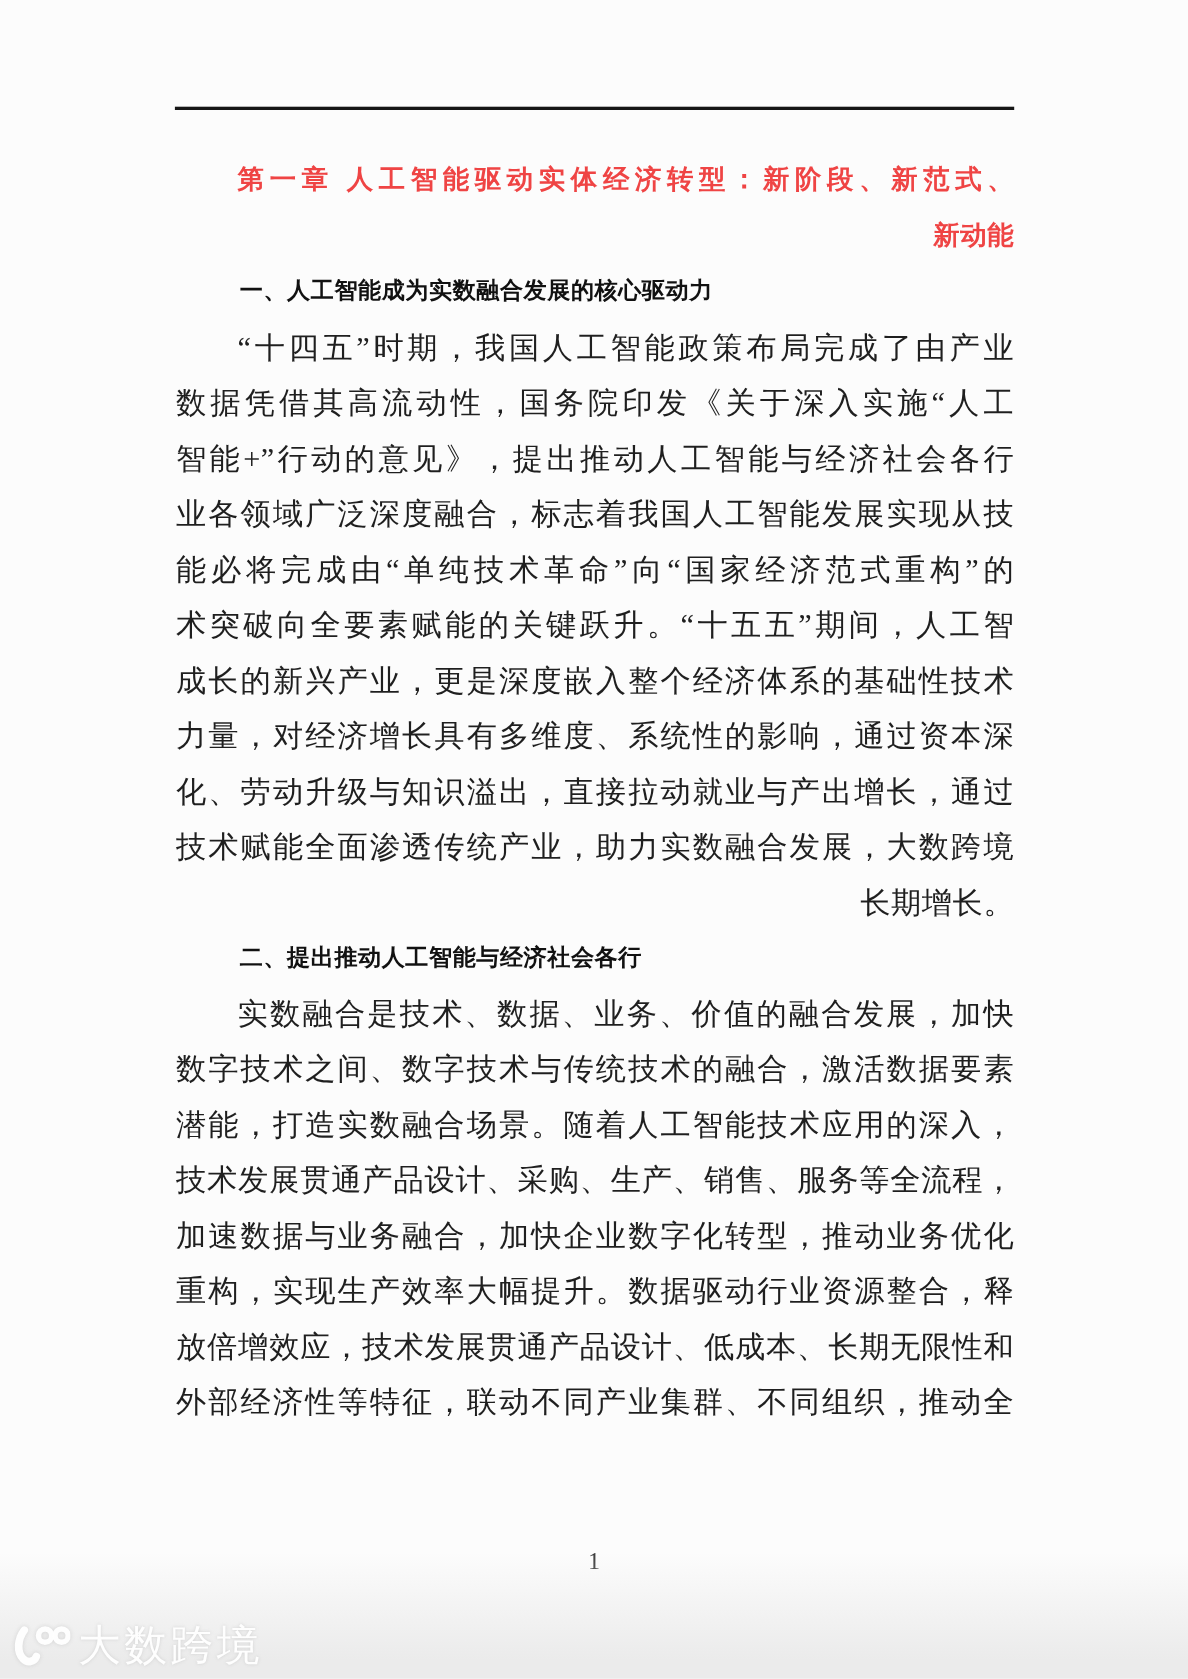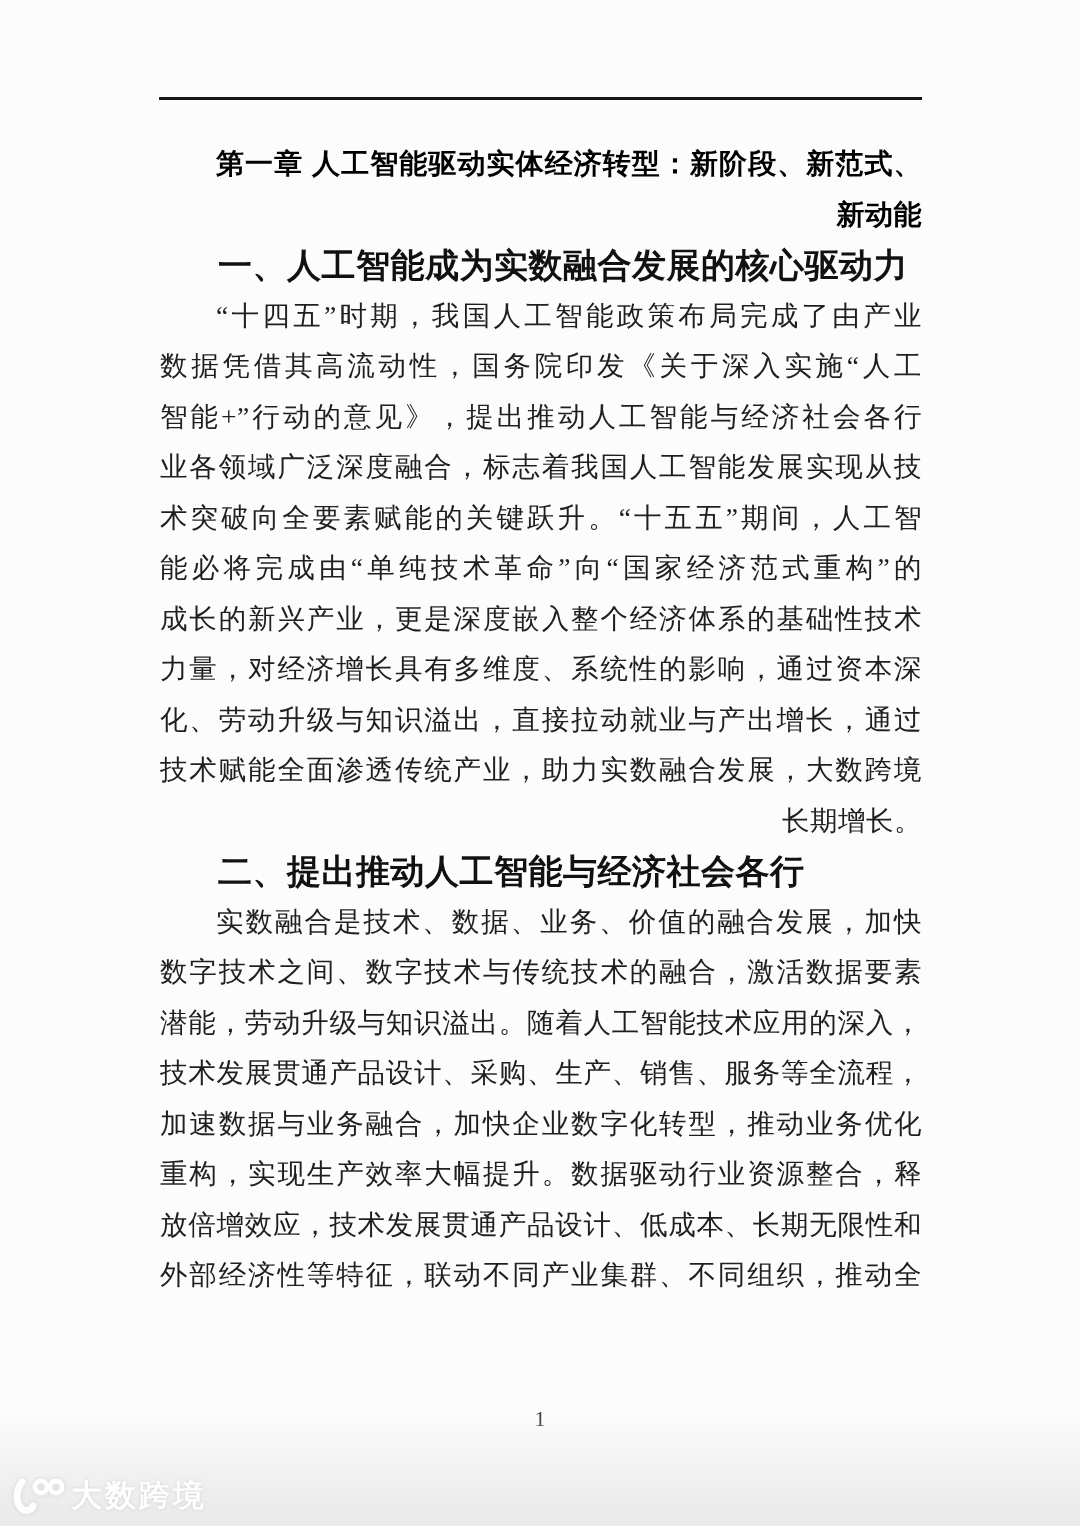--- a/index.html
+++ b/index.html
@@ -23,27 +23,27 @@
   }
   .content{
     position:absolute;top:139px;left:160px;width:762px;
     line-height:50.5px;
     font-size:27.5px;
     letter-spacing:0.5px;
   }
   .chapter-title{
     font-family:"Liberation Sans","DejaVu Sans",sans-serif;
     font-weight:bold;
-    font-size:28px;
-    color:#000000;
+    font-size:24px;
+    color:#ef4444;
   }
   .section-heading{
     font-family:"Liberation Sans","DejaVu Sans",sans-serif;
     font-weight:bold;
-    font-size:34px;
+    font-size:21px;
     color:#111;
     text-indent:58px;
   }
   .pline{text-align:right;}
   .pline.j{
     text-align:justify;
     text-align-last:justify;
     text-justify:inter-character;
   }
   .pline.ind{text-indent:56px;}
@@ -53,22 +53,22 @@
     letter-spacing:0;
   }
   .watermark{
     position:absolute;left:12px;top:1474px;height:44px;
     display:flex;align-items:center;gap:7px;
     z-index:3;
     color:#ffffff;
   }
   .watermark .wm-text{
     font-family:"Liberation Sans","DejaVu Sans",sans-serif;
-    font-weight:bold;
-    font-size:31px;
+    font-weight:normal;
+    font-size:39px;
     letter-spacing:3px;
     color:rgba(255,255,255,0.96);
     text-shadow:0 0 3px rgba(170,170,170,0.45);
   }
   .wm-logo{display:block;filter:drop-shadow(0 0 2px rgba(170,170,170,0.4));}
 </style>
 </head>
 <body>
 
 <div class="page">
@@ -84,36 +84,36 @@
       </div>
 
     <div class="section-heading">一、人工智能成为实数融合发展的核心驱动力</div>
 
     <div class="paragraph">
 
     <div class="pline j ind">“十四五”时期，我国人工智能政策布局完成了由产业</div>
         <div class="pline j">数据凭借其高流动性，国务院印发《关于深入实施“人工</div>
         <div class="pline j">智能+”行动的意见》，提出推动人工智能与经济社会各行</div>
         <div class="pline j">业各领域广泛深度融合，标志着我国人工智能发展实现从技</div>
+        <div class="pline j">能必将完成由“单纯技术革命”向“国家经济范式重构”的</div>
         <div class="pline j">术突破向全要素赋能的关键跃升。“十五五”期间，人工智</div>
-        <div class="pline j">能必将完成由“单纯技术革命”向“国家经济范式重构”的</div>
         <div class="pline j">成长的新兴产业，更是深度嵌入整个经济体系的基础性技术</div>
         <div class="pline j">力量，对经济增长具有多维度、系统性的影响，通过资本深</div>
         <div class="pline j">化、劳动升级与知识溢出，直接拉动就业与产出增长，通过</div>
         <div class="pline j">技术赋能全面渗透传统产业，助力实数融合发展，大数跨境</div>
         <div class="pline">长期增长。</div>
       </div>
 
     <div class="section-heading">二、提出推动人工智能与经济社会各行</div>
 
     <div class="paragraph">
 
     <div class="pline j ind">实数融合是技术、数据、业务、价值的融合发展，加快</div>
         <div class="pline j">数字技术之间、数字技术与传统技术的融合，激活数据要素</div>
-        <div class="pline j">潜能，劳动升级与知识溢出。随着人工智能技术应用的深入，</div>
+        <div class="pline j">潜能，打造实数融合场景。随着人工智能技术应用的深入，</div>
         <div class="pline j">技术发展贯通产品设计、采购、生产、销售、服务等全流程，</div>
         <div class="pline j">加速数据与业务融合，加快企业数字化转型，推动业务优化</div>
         <div class="pline j">重构，实现生产效率大幅提升。数据驱动行业资源整合，释</div>
         <div class="pline j">放倍增效应，技术发展贯通产品设计、低成本、长期无限性和</div>
         <div class="pline j">外部经济性等特征，联动不同产业集群、不同组织，推动全</div>
       </div>
 
   </div>
 
   <div class="page-number">1</div>

